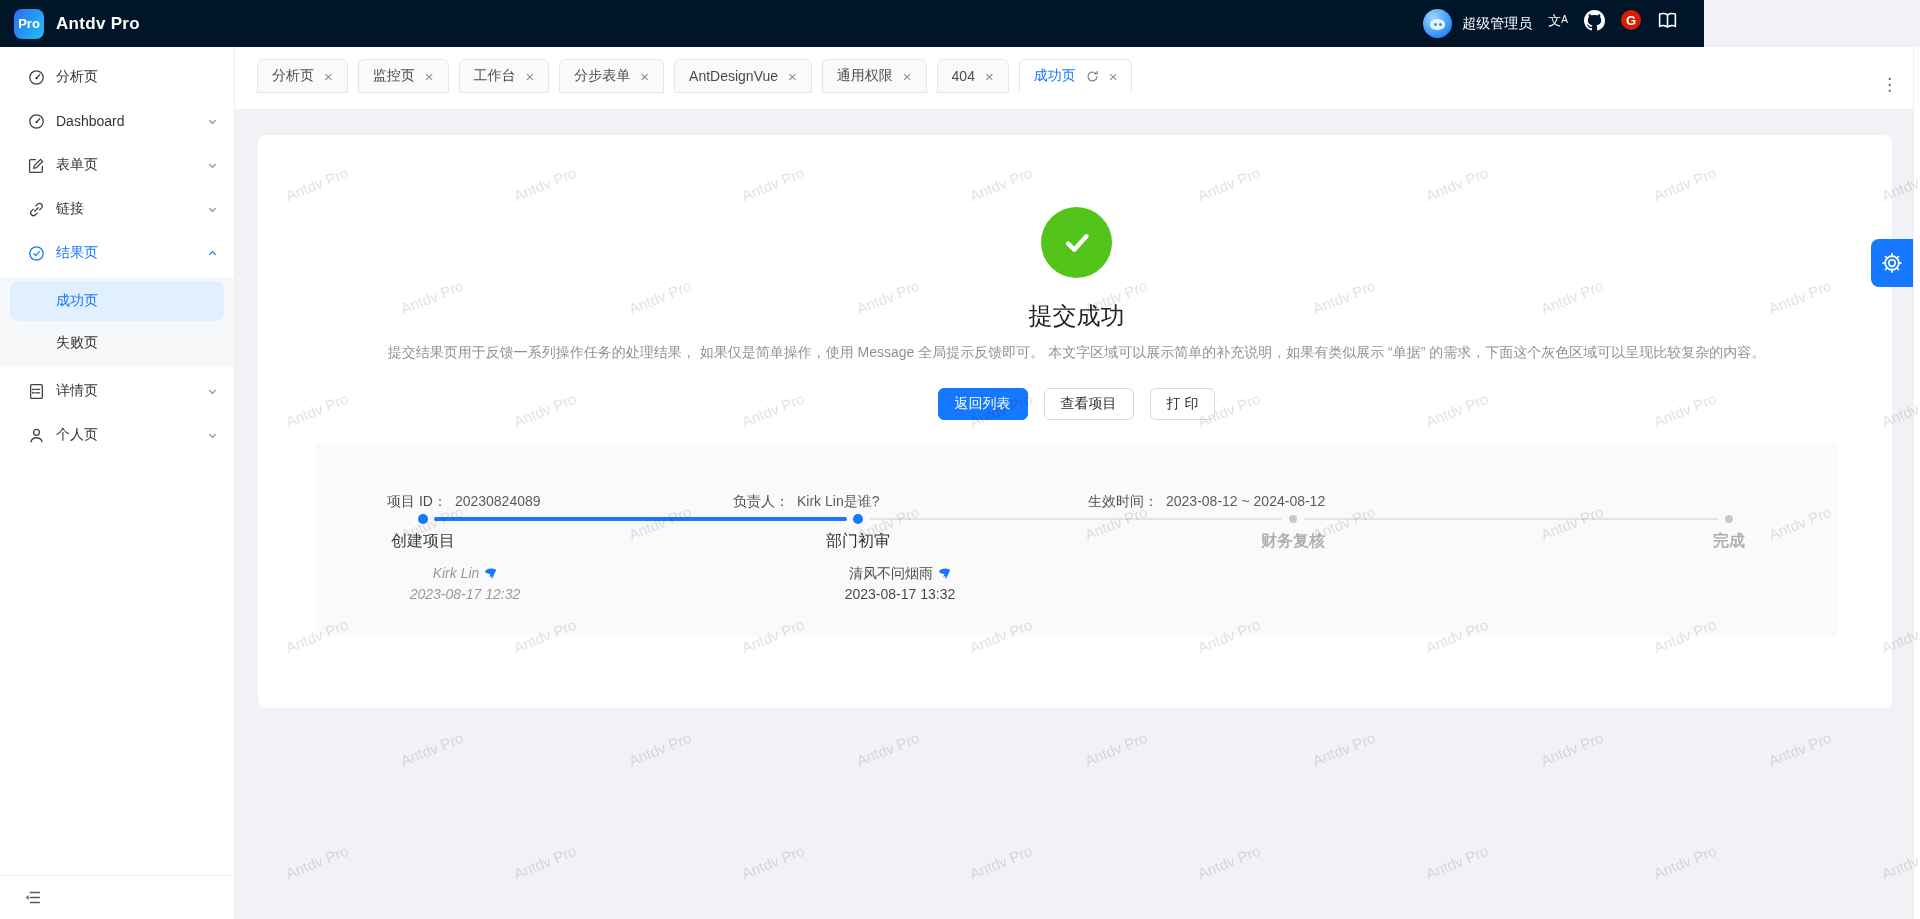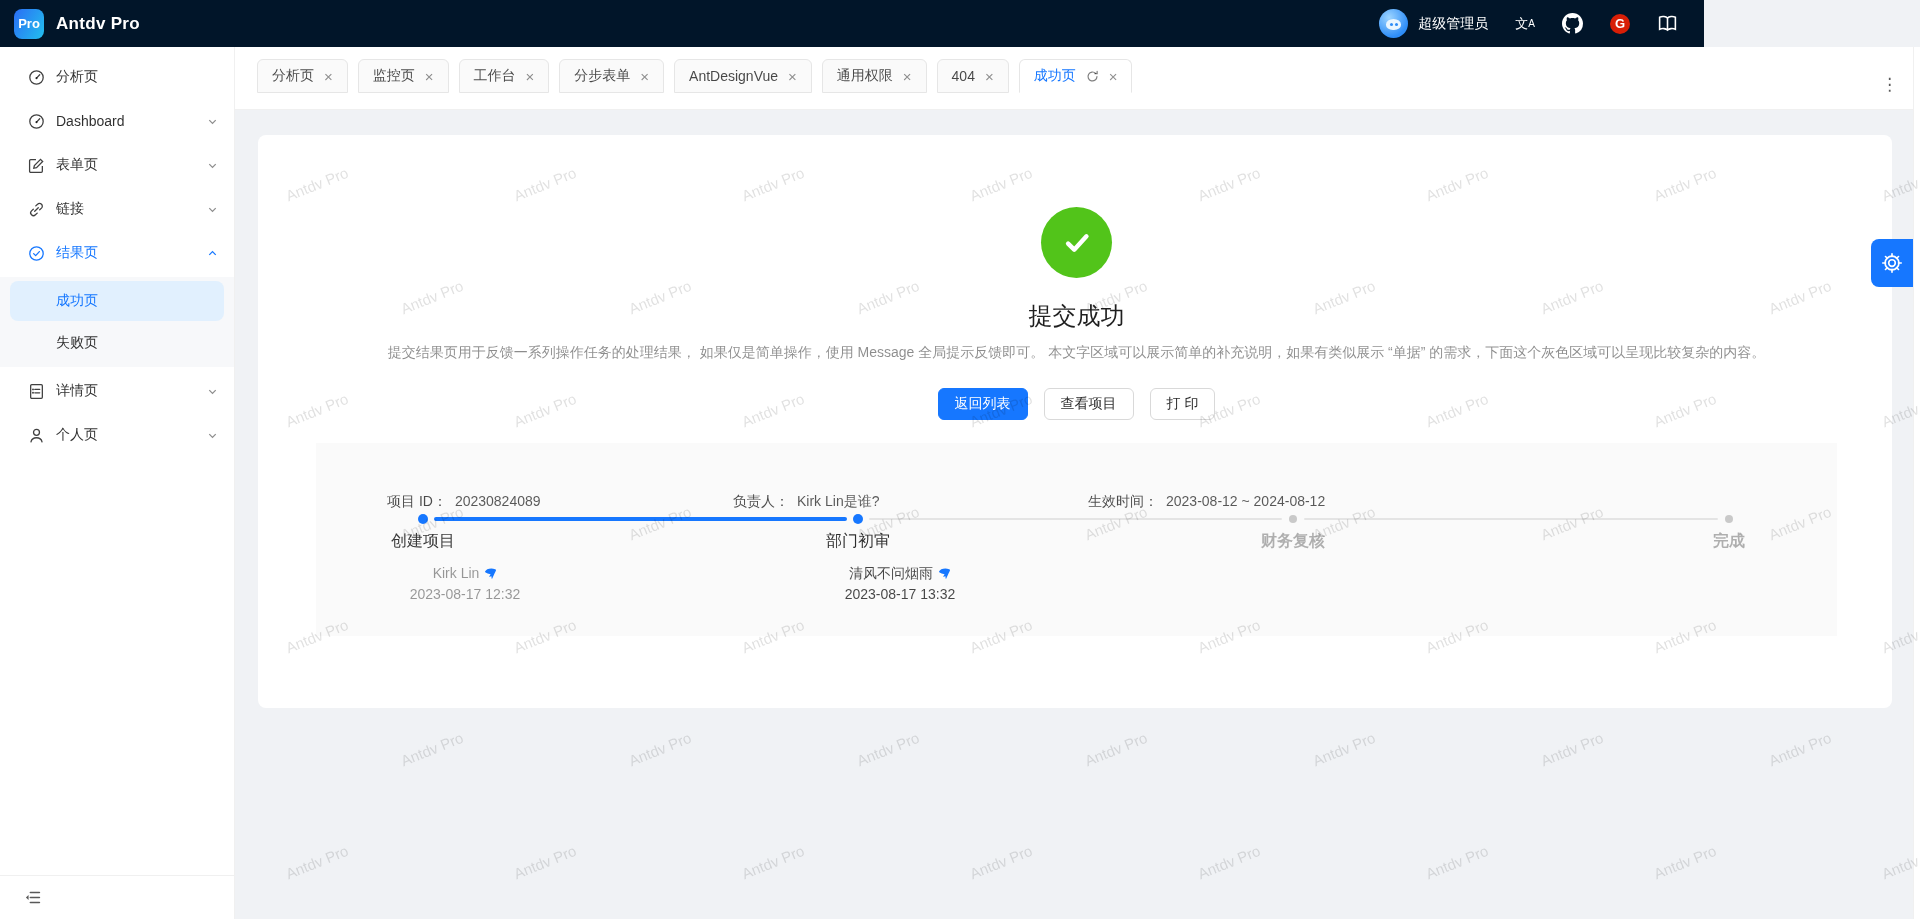--- a/index.html
+++ b/index.html
@@ -7,21 +7,21 @@
     font-family:"Liberation Sans","DejaVu Sans",sans-serif; background:#f0f2f5; }
 
   
   .header { position:absolute; left:0; top:0; width:1704px; height:47px;
     background:#011529; display:flex; align-items:center; z-index:60; }
   .logo-wrap { display:flex; align-items:center; gap:12px; padding-left:14px; }
   .logo-badge { width:30px; height:30px; border-radius:8px;
     background:linear-gradient(120deg,#2b6df5,#22c0ee); color:#fff; font-size:13px;
     font-weight:bold; display:flex; align-items:center; justify-content:center; }
   .app-title { color:#fff; font-size:17px; font-weight:bold; letter-spacing:.3px; }
-  .header-right { margin-left:auto; display:flex; align-items:center; gap:27px; padding-right:26px; }
+  .header-right { margin-left:auto; display:flex; align-items:flex-start; gap:16px; padding-right:26px; }
   .user-chip { display:flex; align-items:center; gap:10px; }
   .avatar { width:29px; height:29px; border-radius:50%;
     background:radial-gradient(circle at 35% 30%,#9ed5ff,#2e8df7 70%); position:relative; overflow:hidden; }
   .avatar:after { content:""; position:absolute; left:7px; top:10px; width:15px; height:11px;
     background:#eaf6ff; border-radius:50% 50% 46% 46%; }
   .avatar:before { content:""; position:absolute; left:11px; top:14px; width:3px; height:3px;
     background:#2e8df7; border-radius:50%; box-shadow:5px 0 0 #2e8df7; z-index:1; }
   .username { color:#fff; font-size:14px; }
   .hicon { color:#fff; display:flex; align-items:center; justify-content:center; height:22px; cursor:pointer; }
   .trans { color:#fff; font-size:13px; line-height:1; }
@@ -87,21 +87,21 @@
   .step-dot { position:absolute; top:76px; border-radius:50%; transform:translate(-50%,-50%); }
   .step-dot.on  { width:10px; height:10px; background:#1677ff; }
   .step-dot.off { width:8px;  height:8px;  background:#c9c9c9; }
   .step-line { position:absolute; border-radius:2px; }
   .step-line.blue { top:74px; height:4px; background:#1677ff; }
   .step-line.gray { top:75px; height:2px; background:#e4e4e4; }
   .step-title { position:absolute; top:88px; transform:translateX(-50%); font-size:16px; white-space:nowrap; }
   .st-finish { color:rgba(0,0,0,.78); } .st-process { color:rgba(0,0,0,.82); } .st-wait { color:rgba(0,0,0,.3);font-weight:bold; }
   .step-desc { position:absolute; top:120px; width:220px; transform:translateX(-50%);
     text-align:center; font-size:14px; line-height:21px; }
-  .sd-finish { color:rgba(0,0,0,.4); } .sd-process { color:rgba(0,0,0,.72); }
+  .sd-finish { color:rgba(0,0,0,.4);font-style:italic; } .sd-process { color:rgba(0,0,0,.72); }
   .step-desc .person { display:inline-flex; align-items:center; gap:5px; }
 
   
   .wm-layer { position:absolute; left:235px; top:47px; width:1685px; height:872px;
     pointer-events:none; z-index:55; overflow:hidden; }
   .wm { position:absolute; transform:translate(-50%,-50%) rotate(-22deg);
     font-size:15px; color:rgba(0,0,0,.12); white-space:nowrap; }
 
   
   .scroll-strip { position:absolute; right:0; top:47px; bottom:0; width:7px; background:#fff;

